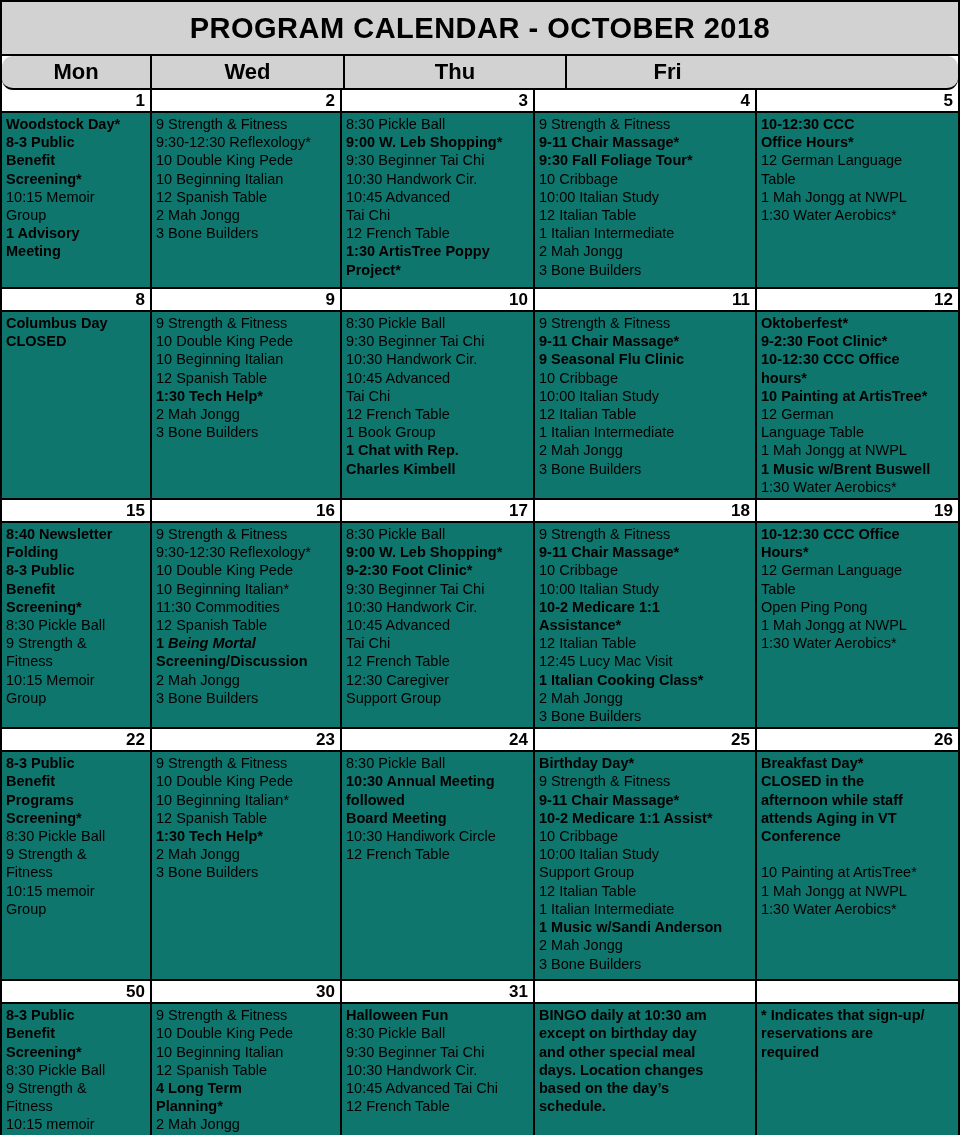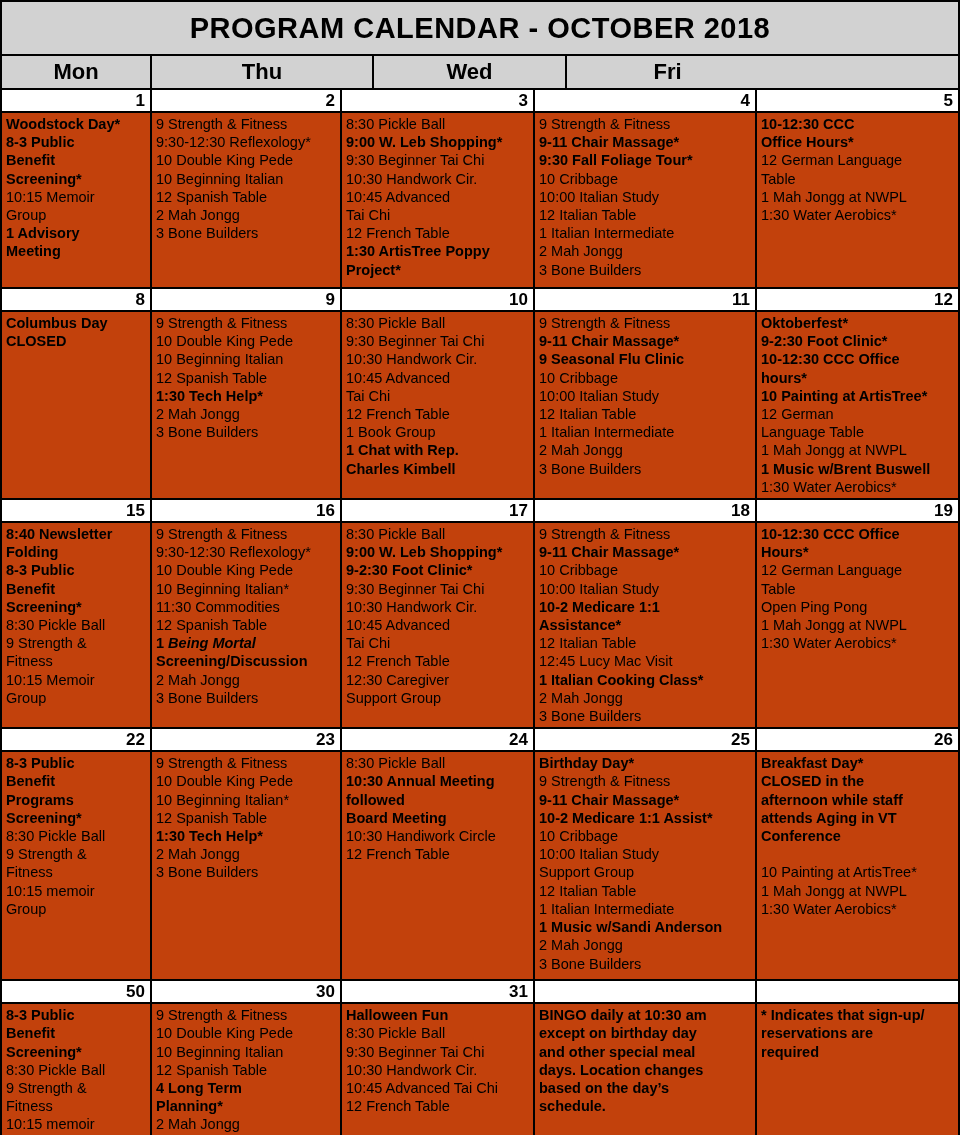--- a/index.html
+++ b/index.html
@@ -39,20 +39,21 @@
     letter-spacing: 0.5px;
     white-space: nowrap;
   }
 
   
   .dow-row {
     flex: 0 0 32px;
     display: flex;
     background: #d2d2d2;
     border-bottom: 2px solid #000;
+    border-radius: 11px;
   }
   .dow-cell {
     display: flex;
     align-items: center;
     justify-content: center;
     font-size: 22px;
     font-weight: bold;
     border-right: 2px solid #000;
     box-sizing: border-box;
   }
@@ -86,21 +87,21 @@
   .num-cell:last-child { border-right: none; }
 
   .body-row {
     display: flex;
     flex: 1 1 auto;
   }
   .day-cell {
     box-sizing: border-box;
     border-right: 2px solid #000;
     padding: 2px 9px 2px 4px;
-    background: #c2410c;
+    background: #0f766e;
     overflow: hidden;
   }
   .day-cell:last-child { border-right: none; }
 
   
   .c0 { flex: 0 0 150px; }
   .c1 { flex: 0 0 190px; }
   .c2 { flex: 0 0 193px; }
   .c3 { flex: 0 0 222px; }
   .c4 { flex: 0 0 201px; }
@@ -126,22 +127,22 @@
 <body>
 
 <div class="calendar">
 
   <div class="title-bar">
     <div class="title-text">PROGRAM CALENDAR - OCTOBER 2018</div>
   </div>
 
   <div class="dow-row">
       <div class="dow-cell c0">Mon</div>
+      <div class="dow-cell c2">Wed</div>
       <div class="dow-cell c3">Thu</div>
-      <div class="dow-cell c2">Wed</div>
       <div class="dow-cell c4">Fri</div>
     </div>
 
   <div class="weeks-container" style="display:flex;flex-direction:column;flex:1 1 auto;">
       <div class="week w1">
         <div class="num-row">
           <div class="num-cell c0">1</div>
           <div class="num-cell c1">2</div>
           <div class="num-cell c2">3</div>
           <div class="num-cell c3">4</div>

